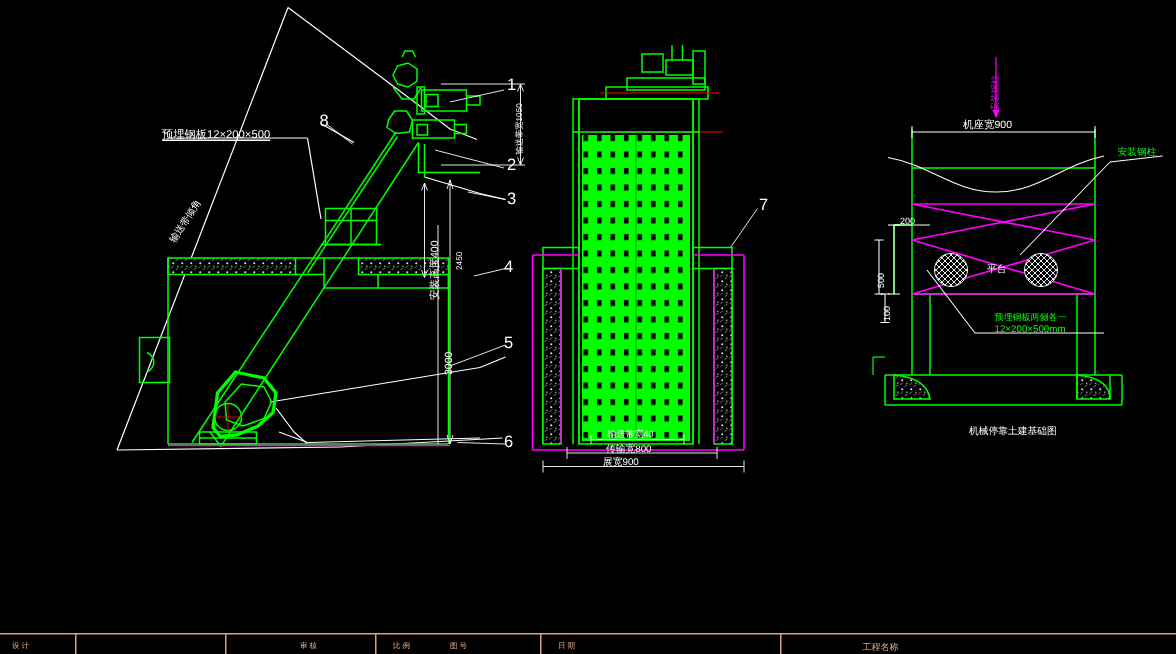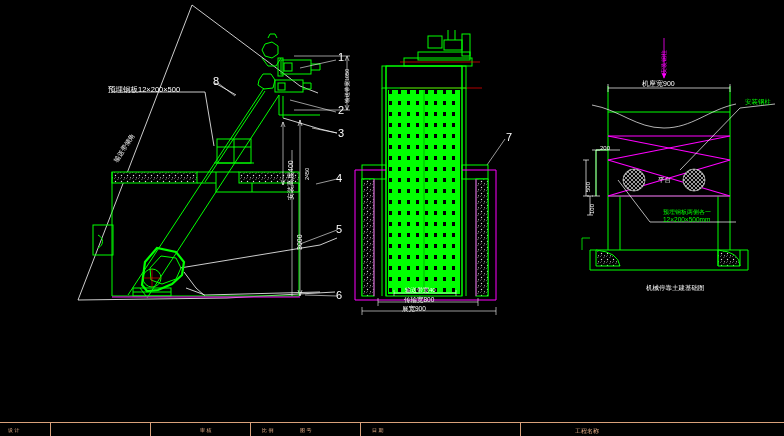--- a/index.html
+++ b/index.html
@@ -286,21 +286,21 @@
     <g stroke="#ff00ff" fill="none" stroke-width="0.8">
       <path d="M664,38 L664,78" marker-end="url(#arrM)"></path>
     </g>
 
     <g stroke="#00ff00" fill="none" stroke-width="0.8">
       <path d="M590,238 L582,238"></path>
       <path d="M582,238 L582,250"></path>
     </g>
   </svg>
 
-  <div class="lbl lbl-w" style="left:108px;top:86px;font-size:7.5px;">预埋钢板12×200×500</div>
+  <div class="lbl lbl-w" style="left:108px;top:86px;font-size:7.5px;text-decoration:underline;">预埋钢板12×200×500</div>
 
   <div class="lbl lbl-w vert" style="left:287px;top:200px;font-size:7px;transform:rotate(-90deg);">安装高度400</div>
 
   <div class="lbl lbl-w vert" style="left:345px;top:103px;font-size:5.5px;transform:rotate(-90deg);">输送带宽1050</div>
 
   <div class="lbl lbl-w vert" style="left:305px;top:180px;font-size:5.5px;transform:rotate(-90deg);">2450</div>
 
   <div class="lbl lbl-w vert" style="left:296px;top:250px;font-size:7px;transform:rotate(-90deg);">3000</div>
 
   <div class="lbl lbl-w vert" style="left:113px;top:160px;font-size:6.5px;transform:rotate(-57deg);">输送带倾角</div>

